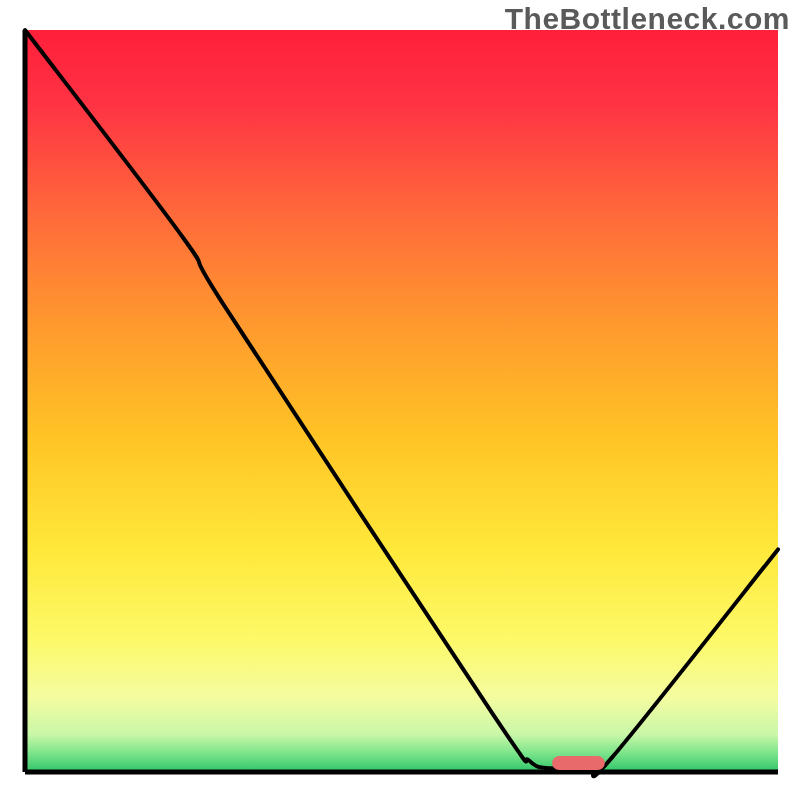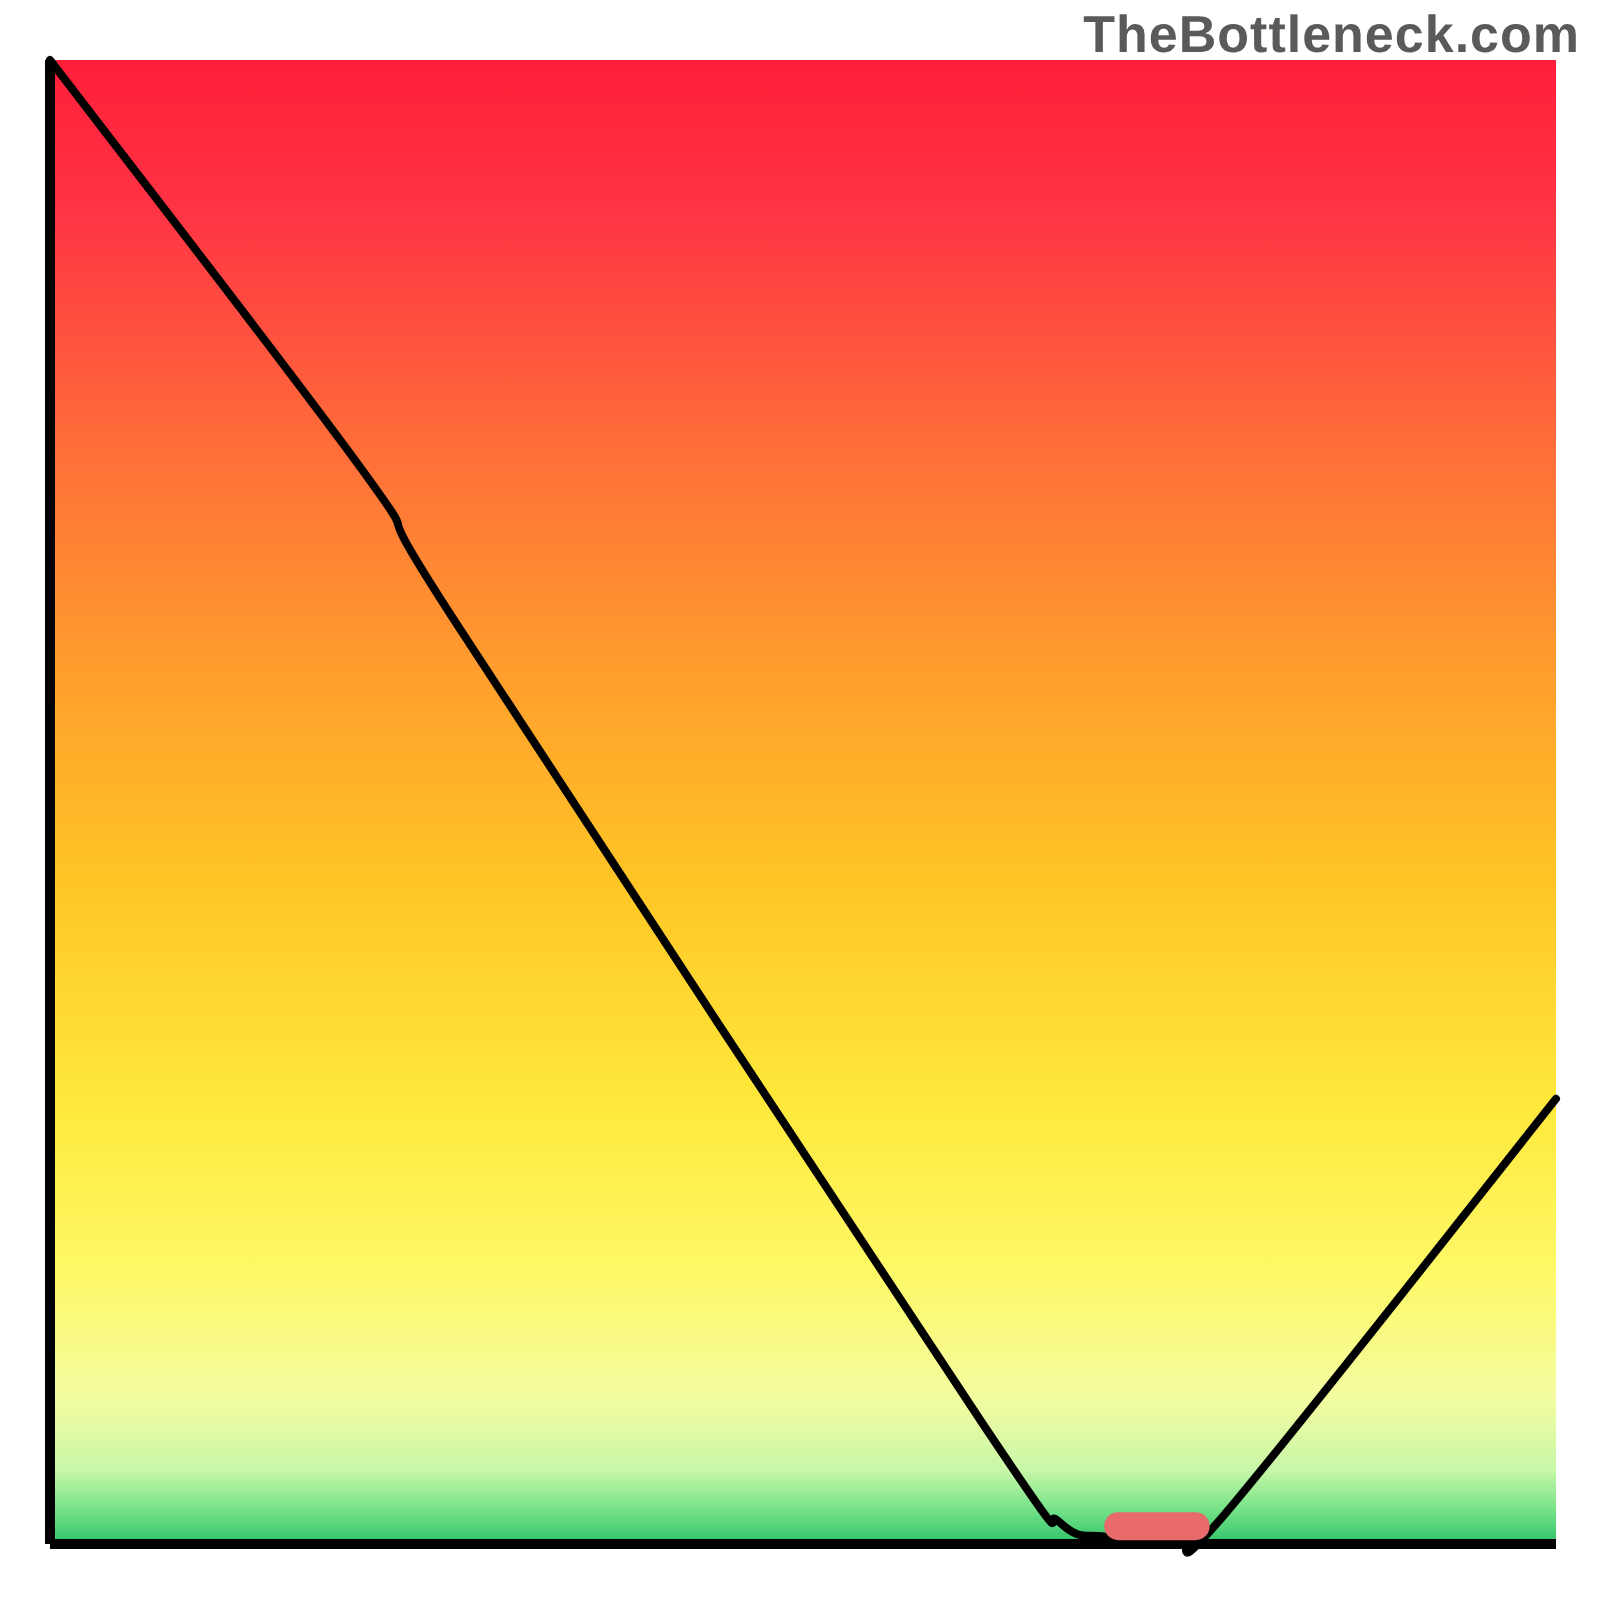--- a/index.html
+++ b/index.html
@@ -12,21 +12,21 @@
   }
   .container {
     position: relative;
     width: 800px;
     height: 800px;
   }
   .watermark {
     position: absolute;
     top: 2px;
     right: 10px;
-    font-size: 26px;
+    font-size: 30px;
     font-weight: bold;
     color: #5a5a5a;
     letter-spacing: 0.5px;
   }
   svg {
     display: block;
   }
 </style>
 </head>
 <body>

